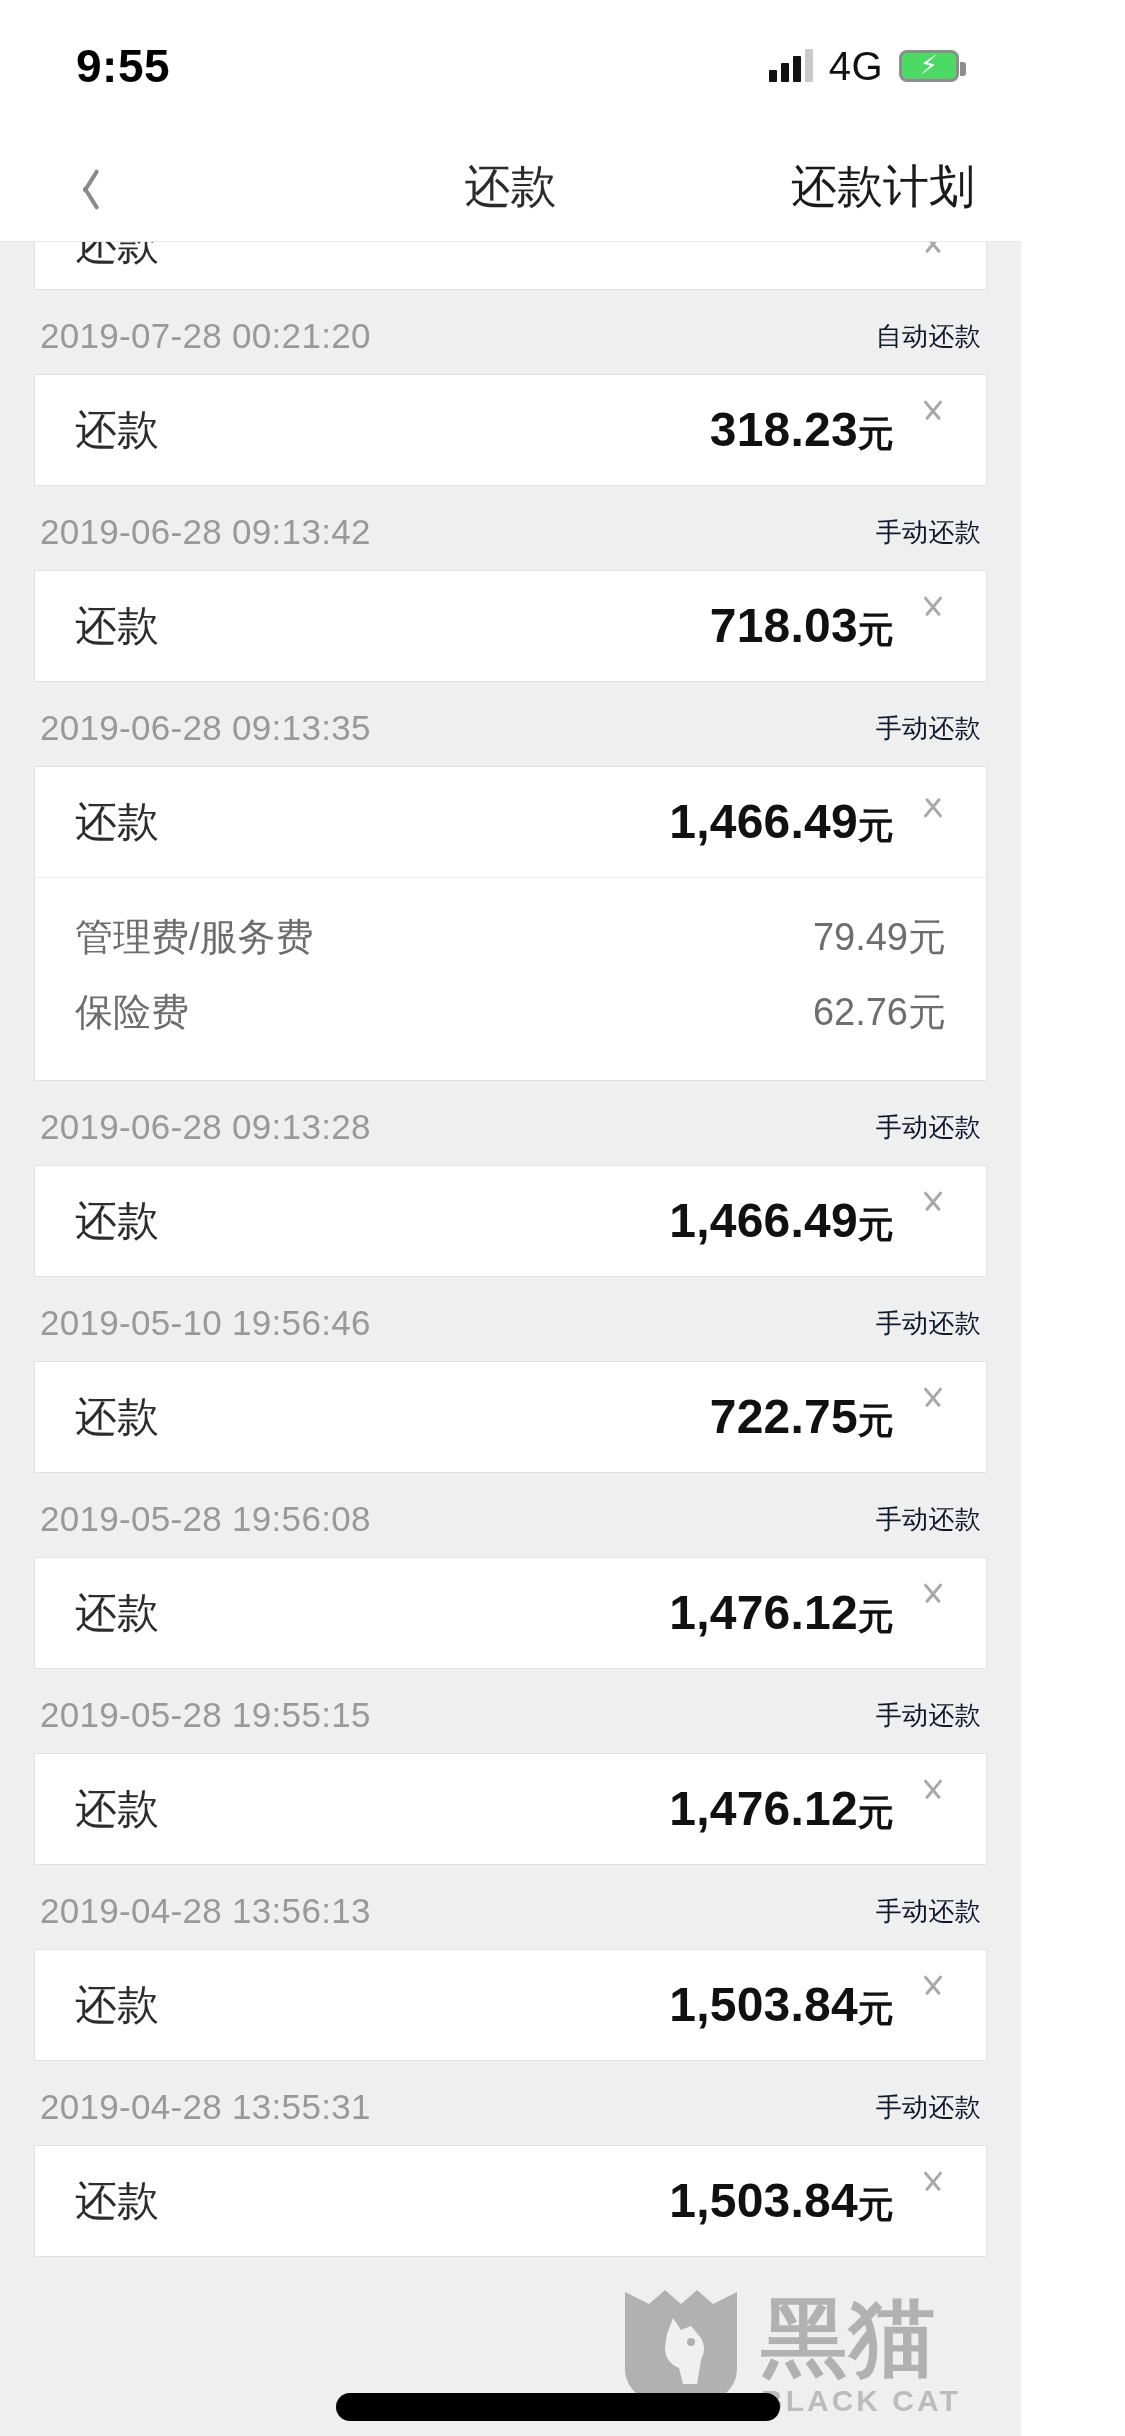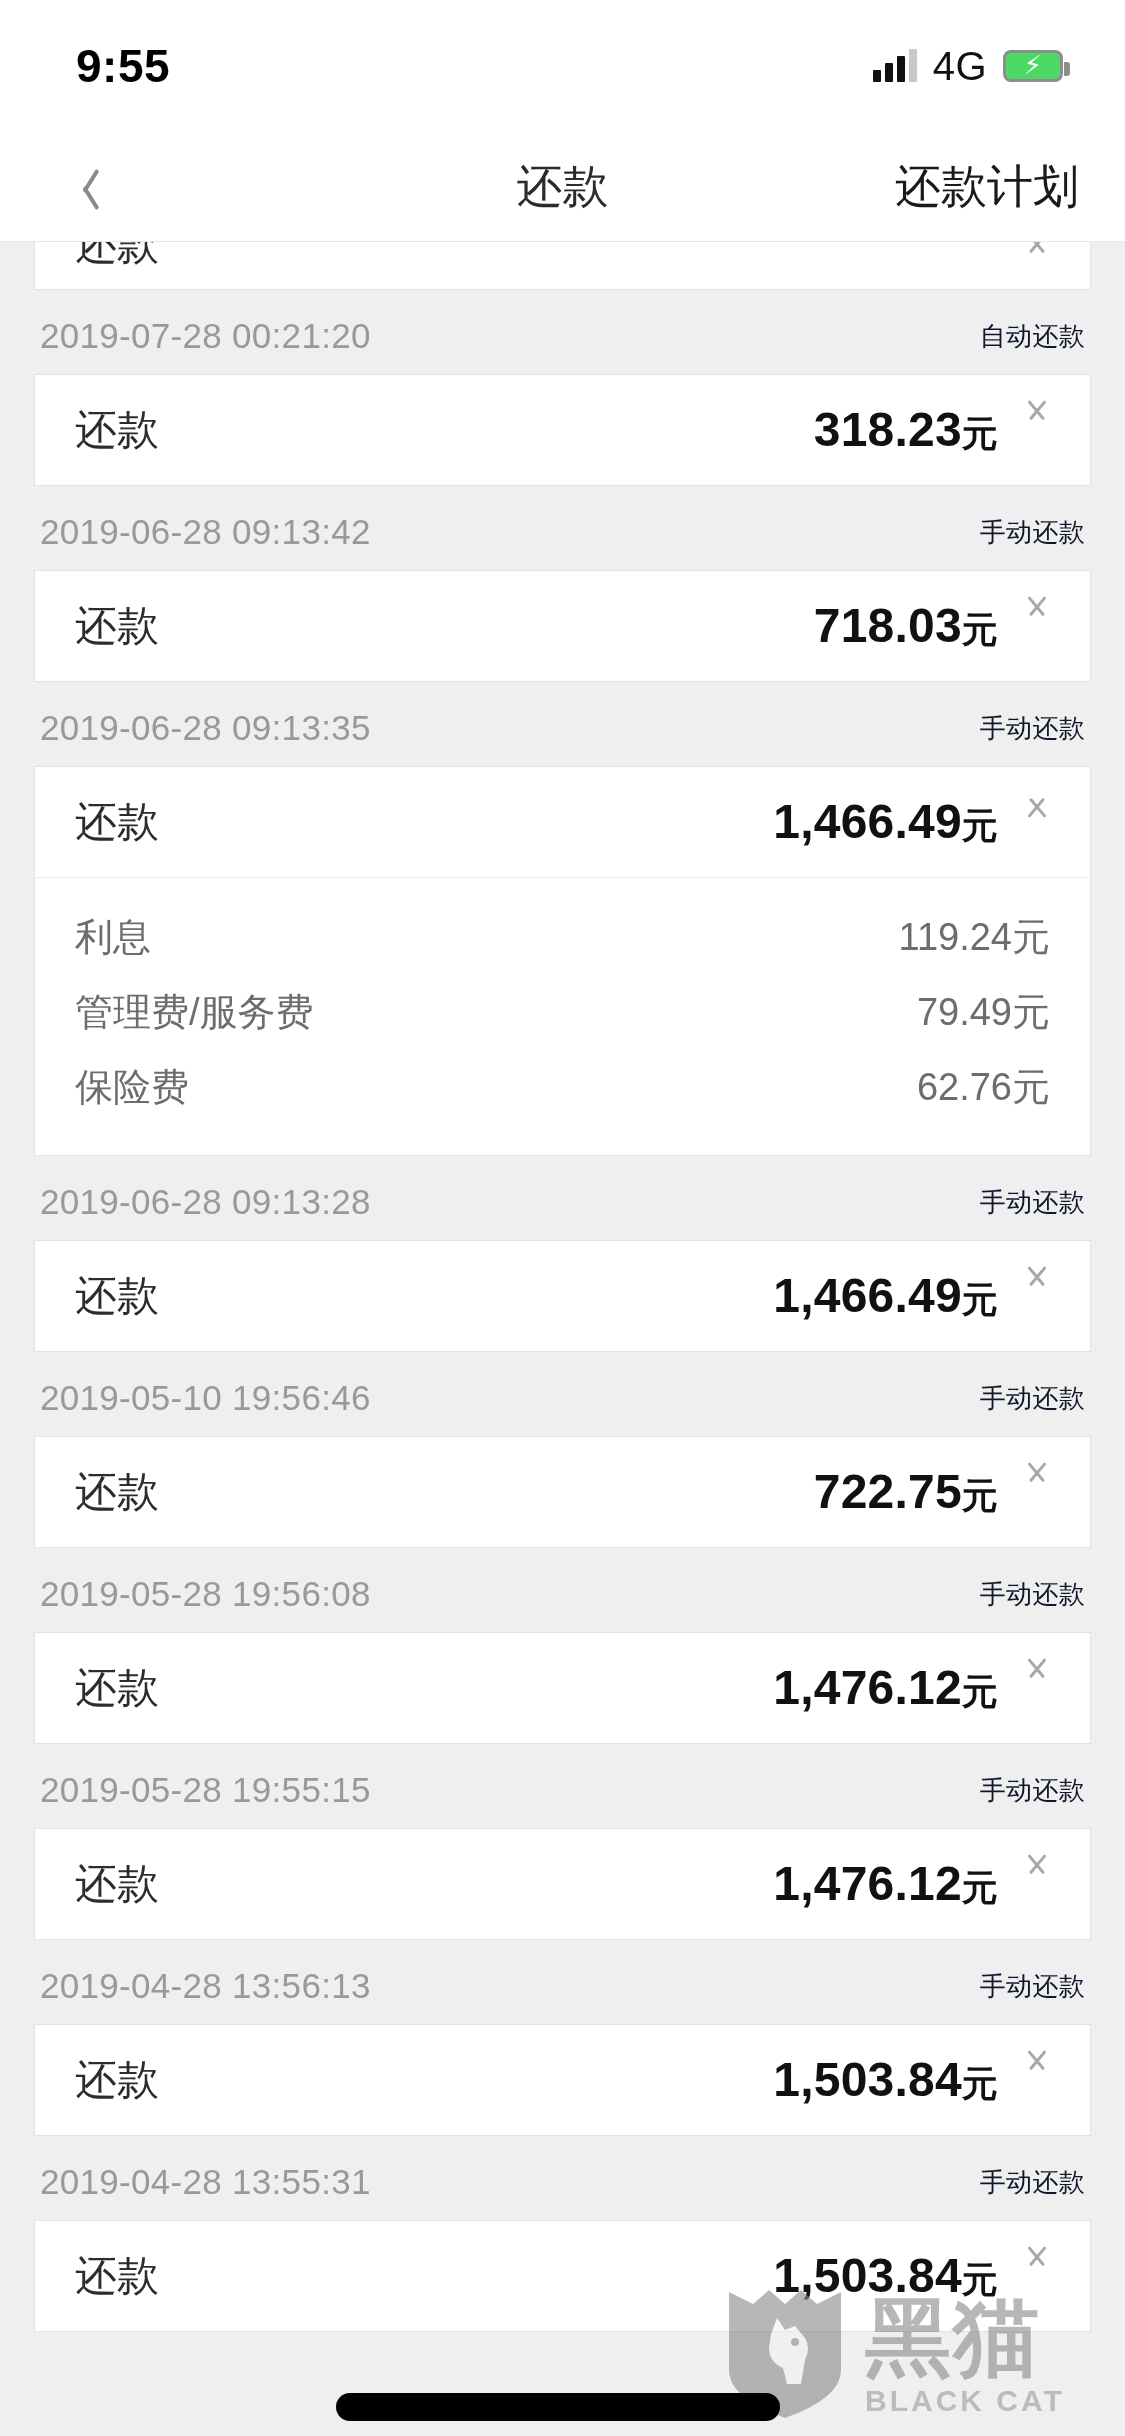--- a/index.html
+++ b/index.html
@@ -2,21 +2,21 @@
 <html><head>
 <meta charset="utf-8">
 <style>
   * { margin:0; padding:0; box-sizing:border-box; }
   html, body {
     width:1125px; height:2436px;
     background:#ffffff;
     font-family:"Liberation Sans","DejaVu Sans",sans-serif;
     overflow:hidden;
   }
-  .phone { position:relative; width:1125px; height:2436px; background:#efefef; overflow:hidden; }
+  .phone { position:relative; width:1021px; height:2436px; background:#efefef; overflow:hidden; }
 
   
   .statusbar {
     position:relative; height:132px; background:#ffffff;
     display:flex; align-items:center; justify-content:space-between;
     padding:0 62px 0 76px;
   }
   .status-time { font-size:46px; font-weight:bold; color:#000; letter-spacing:0.5px; }
   .status-right { display:flex; align-items:center; gap:16px; }
   .signal { display:flex; align-items:flex-end; gap:4px; height:32px; }
@@ -199,24 +199,20 @@
       <div class="card">
         <div class="card-head">
           <span class="card-label">还款</span>
           <span class="amount-wrap">
             <span class="amount"><span>1,466.49</span><span class="yuan">元</span></span>
             <span class="chev up"></span>
           </span>
         </div>
         <div class="card-detail">
           <div class="detail-row">
-            <span class="detail-label">利息</span>
-            <span class="detail-value">119.24元</span>
-          </div>
-          <div class="detail-row">
             <span class="detail-label">管理费/服务费</span>
             <span class="detail-value">79.49元</span>
           </div>
           <div class="detail-row">
             <span class="detail-label">保险费</span>
             <span class="detail-value">62.76元</span>
           </div>
         </div>
       </div>
     </div>

